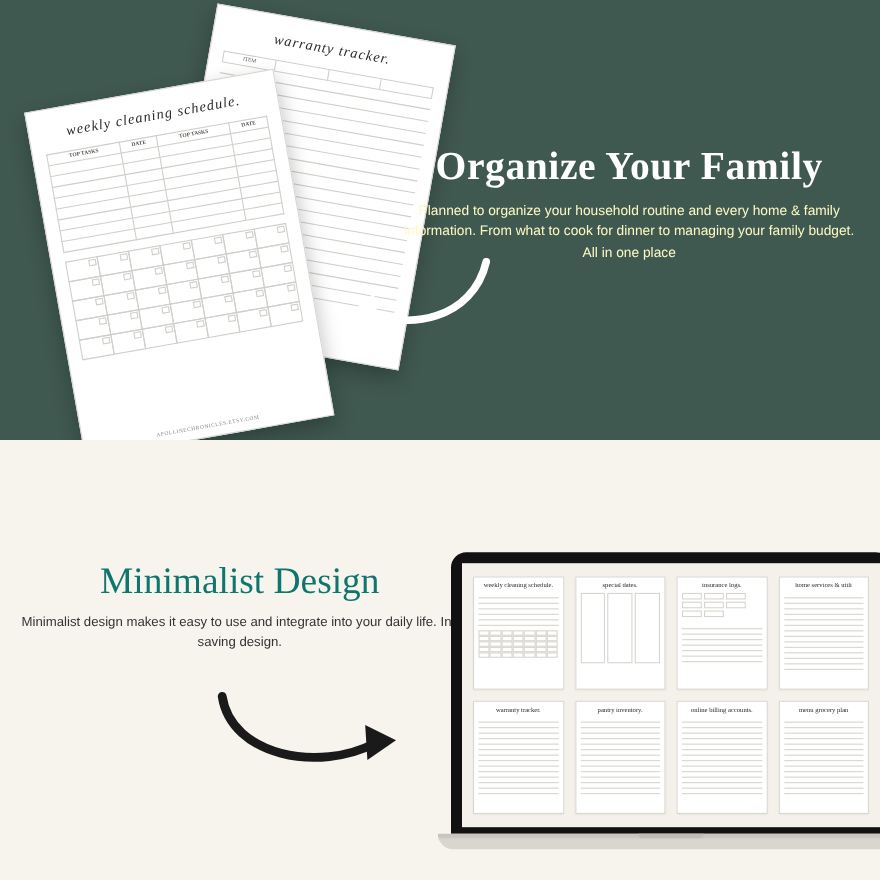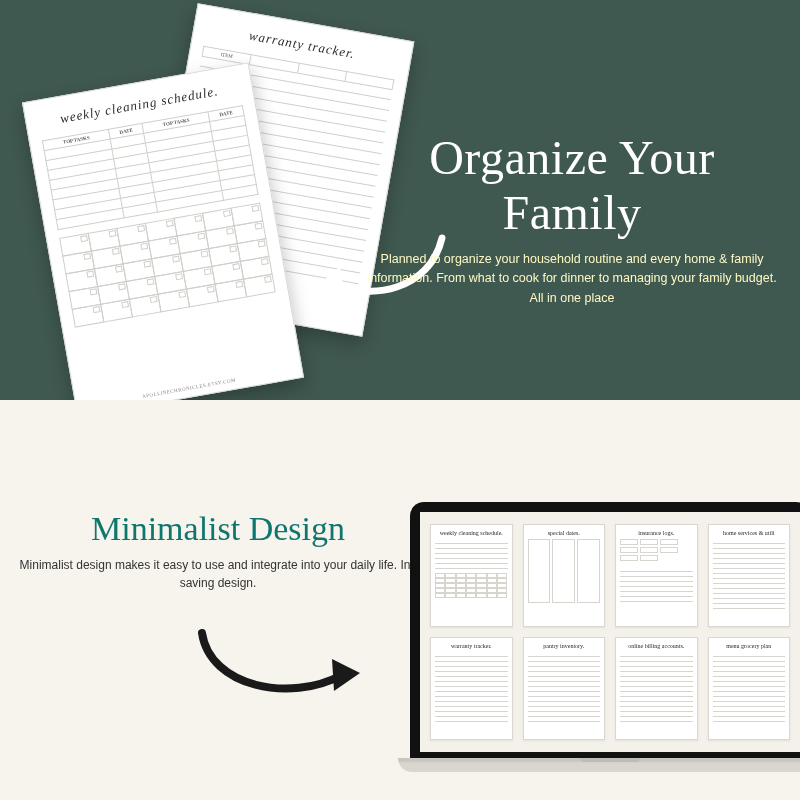--- a/index.html
+++ b/index.html
@@ -2,21 +2,21 @@
 <html><head>
 <meta charset="utf-8">
 <style>
   * { margin: 0; padding: 0; box-sizing: border-box; }
   html, body { width: 800px; height: 800px; font-family: Georgia, 'Times New Roman', serif; overflow: hidden; }
   .wrap { width: 800px; height: 800px; display: flex; flex-direction: column; }
 
   
   .top { position: relative; background: #3f5850; height: 400px; overflow: visible; }
   .top-copy { position: absolute; right: 18px; top: 130px; width: 420px; color: #fff; text-align: center; }
-  .top-copy h1 { font-family: Georgia, serif; font-weight: 400; font-size: 48px; letter-spacing: .5px; }
+  .top-copy h1 { font-family: Georgia, serif; font-weight: 700; font-size: 36px; letter-spacing: .5px; }
   .top-copy p { font-family: -apple-system, Helvetica, Arial, sans-serif; font-size: 12.5px; line-height: 1.55; margin-top: 10px; color: #fef9c3; }
 
   
   .papers { position: absolute; left: 20px; top: -10px; width: 360px; height: 440px; }
   .sheet { position: absolute; background: #fff; border: 1px solid #d7d7d2; box-shadow: 0 8px 18px rgba(0,0,0,.25); padding: 14px 12px; }
   .sheet .title { font-family: Georgia, serif; font-style: italic; letter-spacing: 1px; font-size: 13px; text-align: center; color: #2a2a2a; margin-bottom: 10px; }
   .sheet .footer { position: absolute; bottom: 6px; left: 0; right: 0; text-align: center; font-size: 5px; color: #888; letter-spacing: .5px; }
   .sheet-back { width: 220px; height: 300px; left: 150px; top: 30px; transform: rotate(10deg); }
   .sheet-front { width: 230px; height: 320px; left: 28px; top: 90px; transform: rotate(-10deg); }
 

